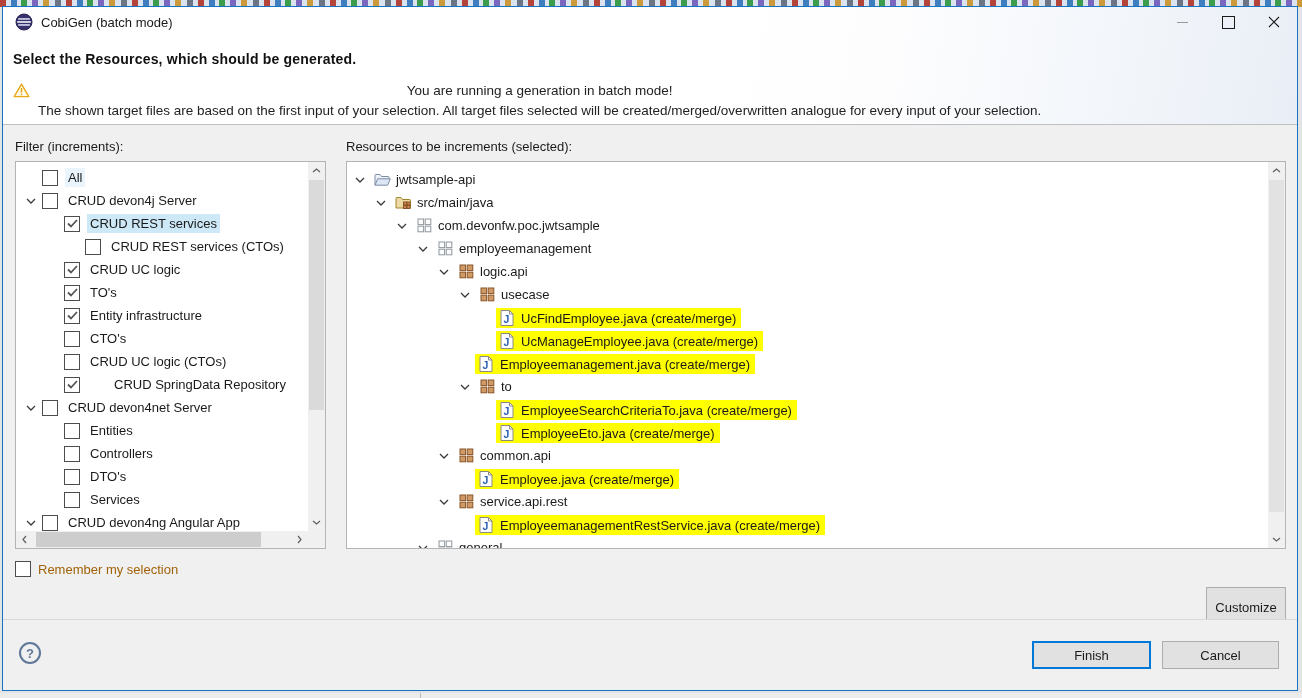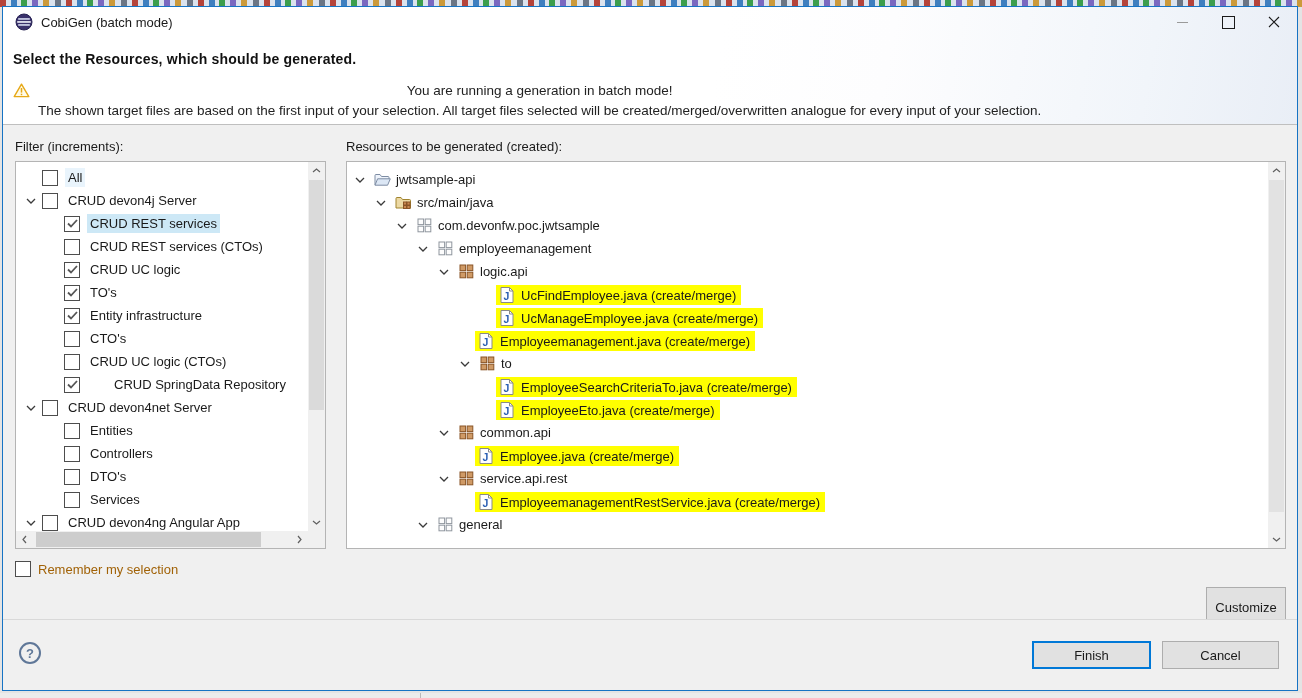--- a/index.html
+++ b/index.html
@@ -124,21 +124,21 @@
       </span>
       <div class="warntext">
         <div>You are running a generation in batch mode!</div>
         <div>The shown target files are based on the first input of your selection. All target files selected will be created/merged/overwritten analogue for every input of your selection.</div>
       </div>
     </div>
   </div>
 
   <div class="content">
     <span class="panel-label" style="left:12px">Filter (increments):</span>
-    <span class="panel-label" style="left:343px">Resources to be generated (created):</span>
+    <span class="panel-label" style="left:343px">Resources to be increments (selected):</span>
 
     <div class="panel left">
       <div class="rows">
           <div class="trow" style="padding-left: 26px;">
             <span class="cb"></span>
             <span class="flabel sel-light">All</span>
           </div>
           <div class="trow" style="padding-left: 8px;">
             <span class="chev">
               <svg width="10" height="6" viewBox="0 0 10 6">
@@ -149,21 +149,21 @@
             <span class="flabel">CRUD devon4j Server</span>
           </div>
           <div class="trow" style="padding-left: 48px;">
             <span class="cb">
               <svg width="11" height="9" viewBox="0 0 11 9">
                 <path d="M1 4.5 L4 7.5 L10 1" fill="none" stroke="#555" stroke-width="1.8"></path>
               </svg>
             </span>
             <span class="flabel sel-strong">CRUD REST services</span>
           </div>
-          <div class="trow" style="padding-left: 48px;">
+          <div class="trow" style="padding-left: 48px; justify-content: center;">
             <span class="cb"></span>
             <span class="flabel">CRUD REST services (CTOs)</span>
           </div>
           <div class="trow" style="padding-left: 48px;">
             <span class="cb">
               <svg width="11" height="9" viewBox="0 0 11 9">
                 <path d="M1 4.5 L4 7.5 L10 1" fill="none" stroke="#555" stroke-width="1.8"></path>
               </svg>
             </span>
             <span class="flabel">CRUD UC logic</span>
@@ -356,20 +356,40 @@
                     <rect x="1" y="1" width="5.6" height="5.6"></rect>
                     <rect x="8.2" y="1" width="5.6" height="5.6"></rect>
                     <rect x="1" y="8.2" width="5.6" height="5.6"></rect>
                     <rect x="8.2" y="8.2" width="5.6" height="5.6"></rect>
                   </g>
                 </svg>
               </span>
               <span class="rlabel">logic.api</span>
             </span>
           </div>
+          <div class="trow" style="padding-left: 111px;">
+            <span class="chev">
+              <svg width="10" height="6" viewBox="0 0 10 6">
+                <path d="M1 1 L5 5 L9 1" fill="none" stroke="#3b3b3b" stroke-width="1.3"></path>
+              </svg>
+            </span>
+            <span class="rwrap">
+              <span class="ticon">
+                <svg width="15" height="15" viewBox="0 0 15 15">
+                  <g stroke="#8a5526" fill="#cf9a66">
+                    <rect x="1" y="1" width="5.6" height="5.6"></rect>
+                    <rect x="8.2" y="1" width="5.6" height="5.6"></rect>
+                    <rect x="1" y="8.2" width="5.6" height="5.6"></rect>
+                    <rect x="8.2" y="8.2" width="5.6" height="5.6"></rect>
+                  </g>
+                </svg>
+              </span>
+              <span class="rlabel">usecase</span>
+            </span>
+          </div>
           <div class="trow" style="padding-left: 132px;">
             <span class="chev-sp"></span>
             <span class="rwrap hl">
               <span class="ticon">
                 <svg width="14" height="16" viewBox="0 0 14 16">
                   <path d="M1 .5 H9.5 L13 4 V15.5 H1 Z" fill="#fff" stroke="#8a8a8a"></path>
                   <path d="M9.5 .5 V4 H13" fill="none" stroke="#8a8a8a"></path>
                   <text x="6.4" y="12.6" font-size="10.5" font-weight="bold" fill="#2b5fb4" text-anchor="middle" font-family="Liberation Sans, sans-serif">J</text>
                 </svg>
               </span>

